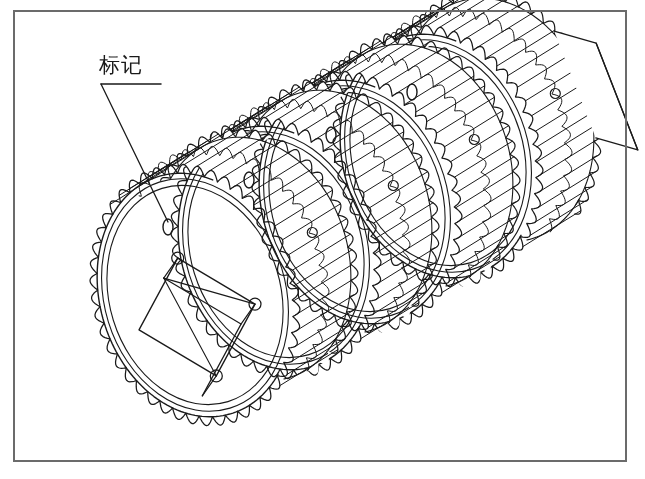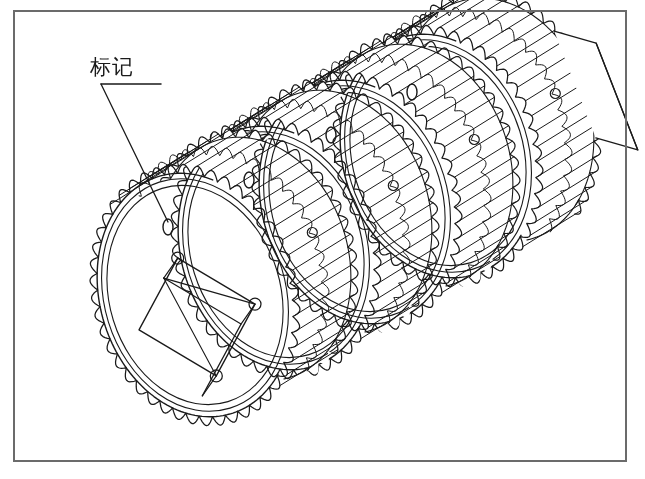--- a/index.html
+++ b/index.html
@@ -27,28 +27,28 @@
   }
   #drawing {
     position: absolute;
     left: 0;
     top: 0;
     width: 645px;
     height: 479px;
   }
   .callout-text {
     position: absolute;
-    left: 90px;
+    left: 99px;
     top: 54px;
     font-size: 21px;
     line-height: 26px;
     color: #1a1a1a;
     letter-spacing: 1px;
     white-space: nowrap;
-    font-family: Liberation Serif, serif;
+    font-family: Liberation Mono, monospace;
   }
 </style>
 </head>
 <body>
 
 <div id="stage">
 
   <svg id="drawing" viewBox="0 0 645 479">
     <g id="discs-group">
         <g>

